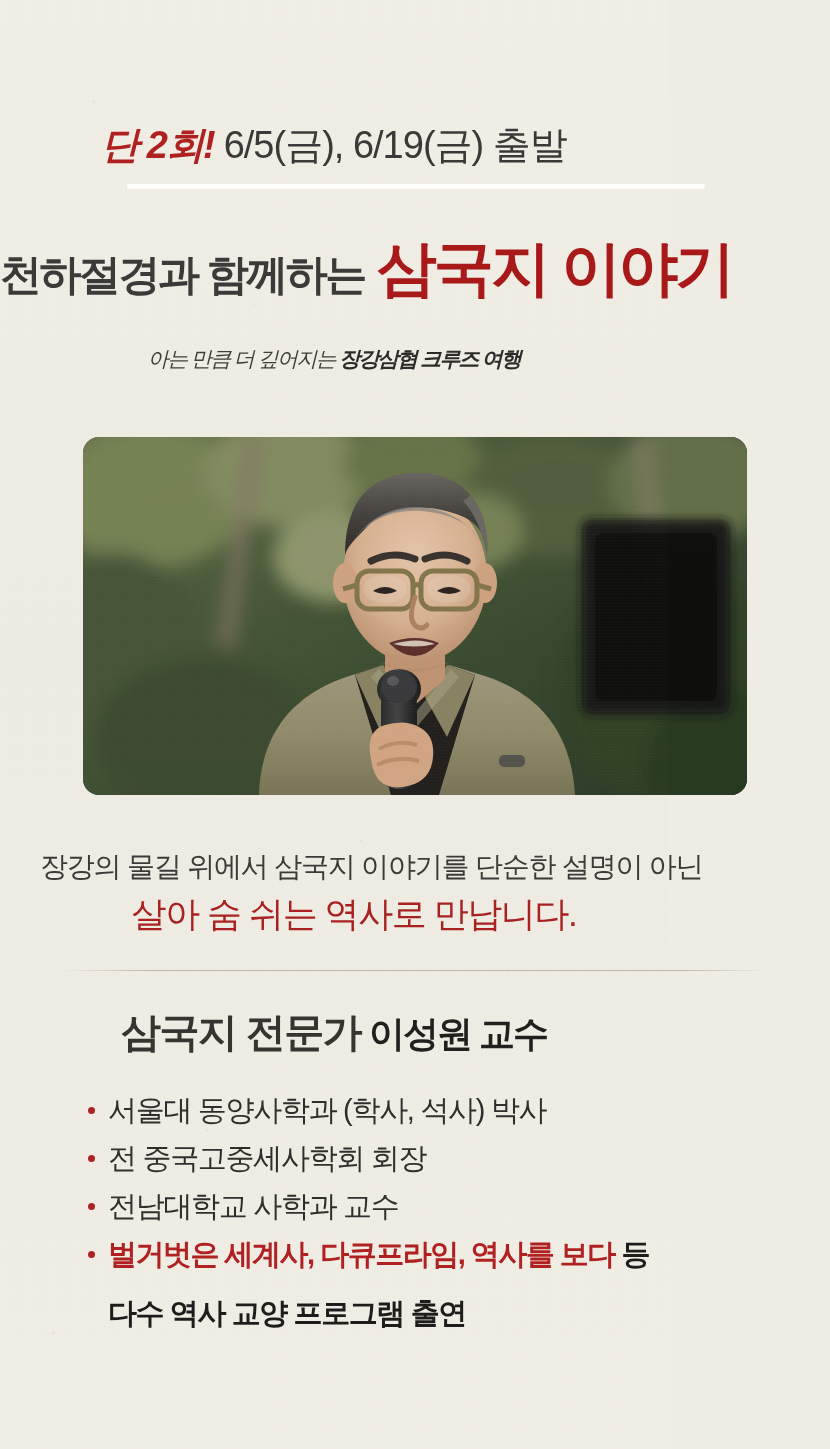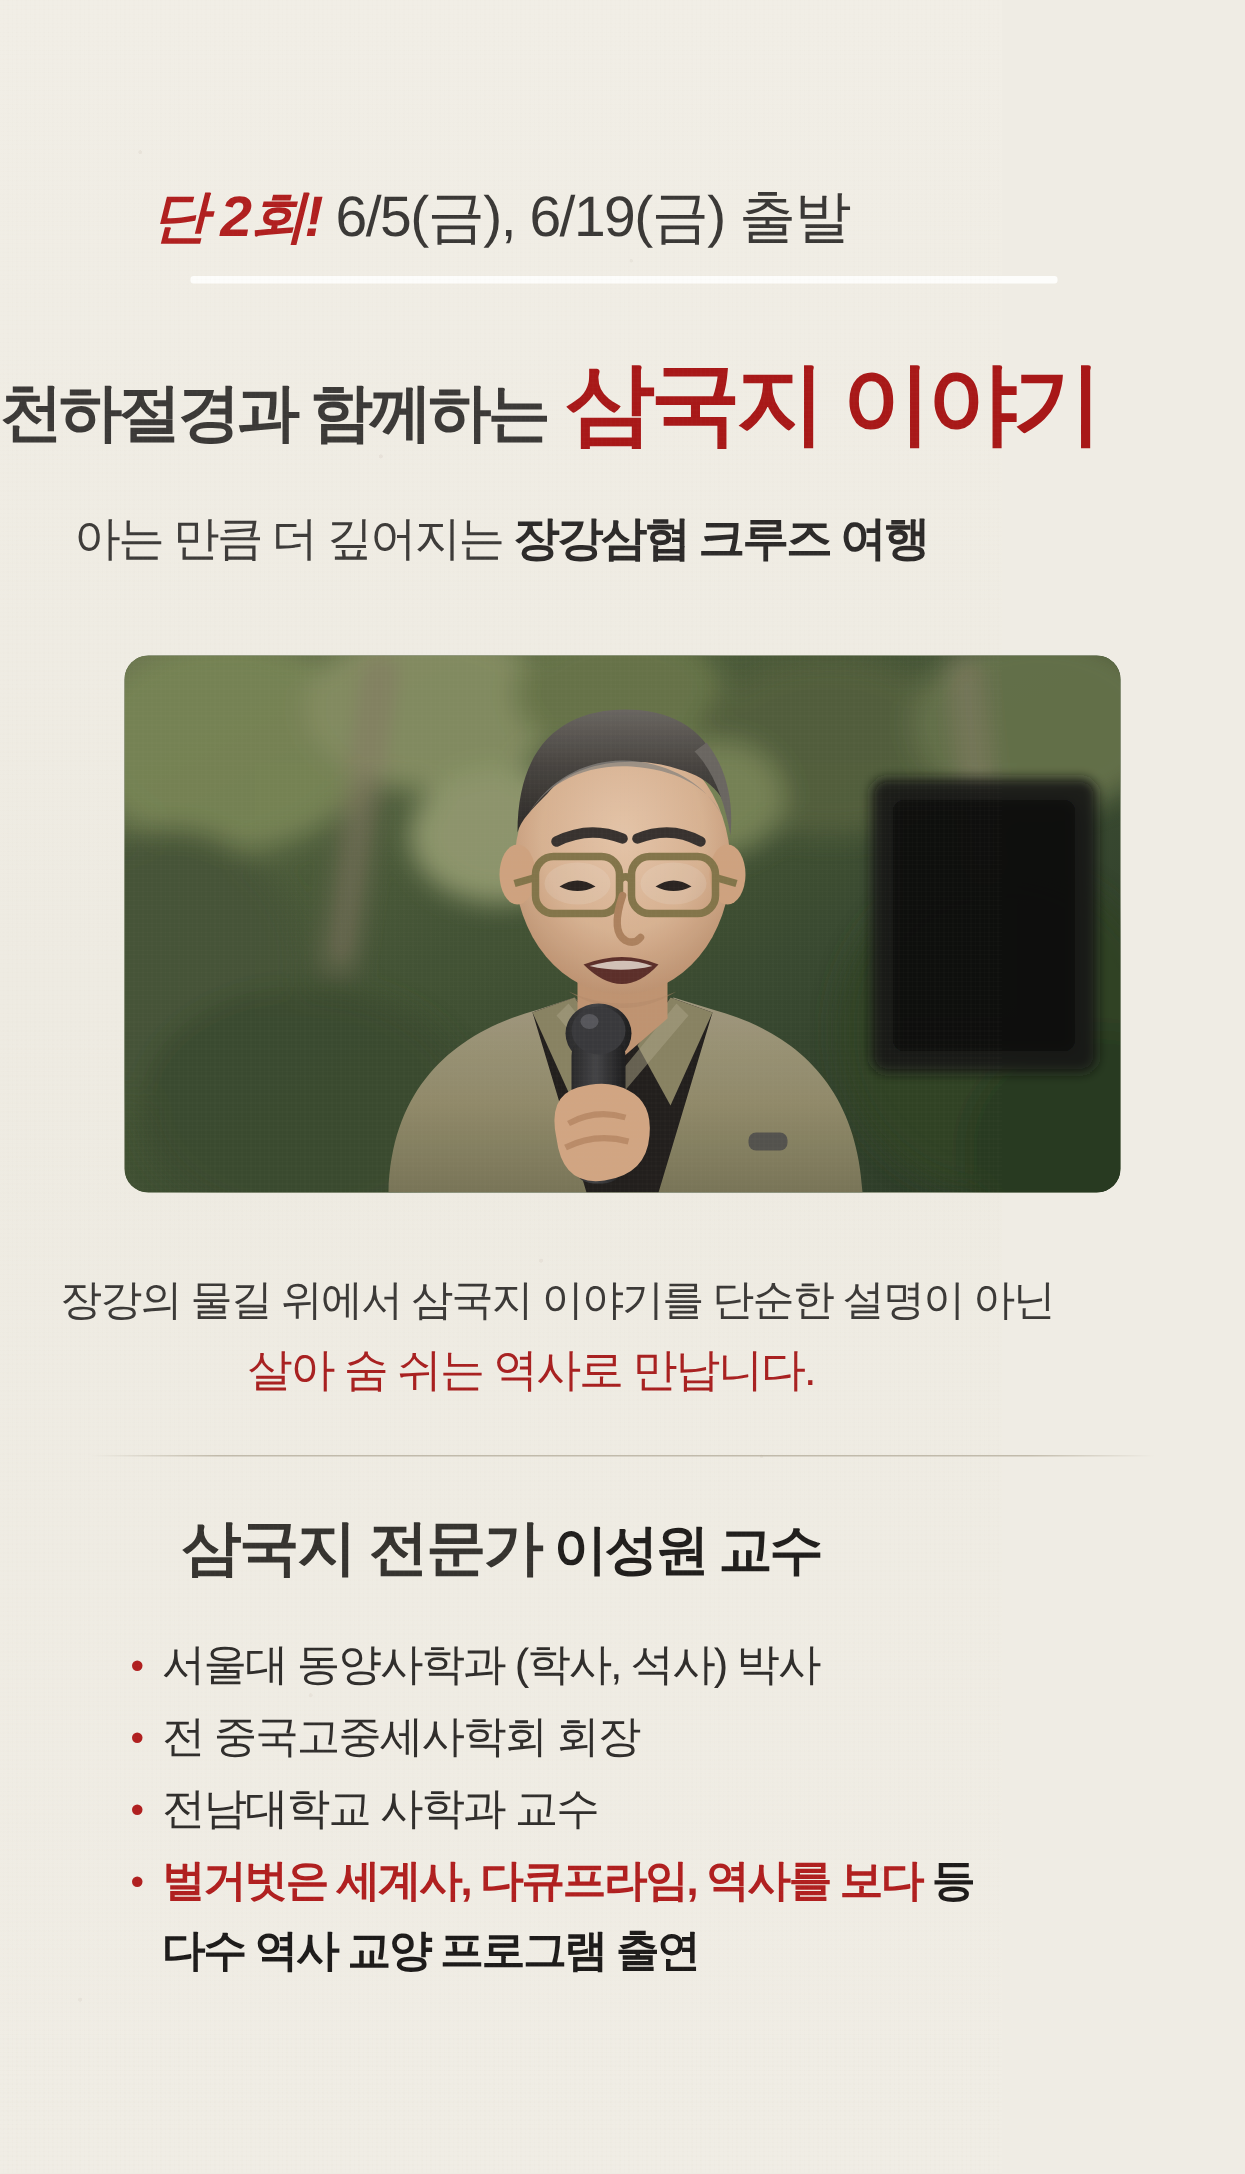--- a/index.html
+++ b/index.html
@@ -99,25 +99,26 @@
     color: #a81818;
     letter-spacing: -3px;
     margin-left: 12px;
     vertical-align: baseline;
   }
 
   
   .subtitle {
     position: absolute;
     top: 336px; left: 0; right: 0;
-    font-size: 31px;
+    font-size: 21px;
     line-height: 46px;
     letter-spacing: -1.6px;
     color: #3d3b39;
     white-space: nowrap;
+    font-style: italic;
   }
   .subtitle .strong { font-weight: 800; color: #2c2a29; letter-spacing: -1.8px; }
 
   
   .photo {
     position: absolute;
     left: 83px;
     top: 437px;
     width: 664px;
     height: 358px;
@@ -134,21 +135,21 @@
     white-space: nowrap;
     padding-left: 40px;
   }
   .desc .l1 {
     font-size: 28px;
     line-height: 44px;
     letter-spacing: -1.2px;
     color: #3b3937;
   }
   .desc .l2 {
-    font-size: 30px;
+    font-size: 35px;
     line-height: 50px;
     letter-spacing: -1.4px;
     color: #a82020;
     font-weight: 500;
   }
 
   
   .divider {
     position: absolute;
     left: 60px;
@@ -197,20 +198,21 @@
   .cred-item.highlight .hl-red { color: #b01f1f; }
   .cred-item.highlight .hl-ink { color: #1d1b1a; }
   .cred-sub {
     padding-left: 22px;
     font-size: 29px;
     line-height: 46px;
     letter-spacing: -1.4px;
     font-weight: 800;
     color: #1d1b1a;
     white-space: nowrap;
+    margin-top: 12px;
   }
 </style>
 </head>
 <body>
 
 <div class="page">
 
   <div class="kicker center">
     <span class="em">단 2회!</span>
     <span class="dates">6/5(금), 6/19(금) 출발</span>

